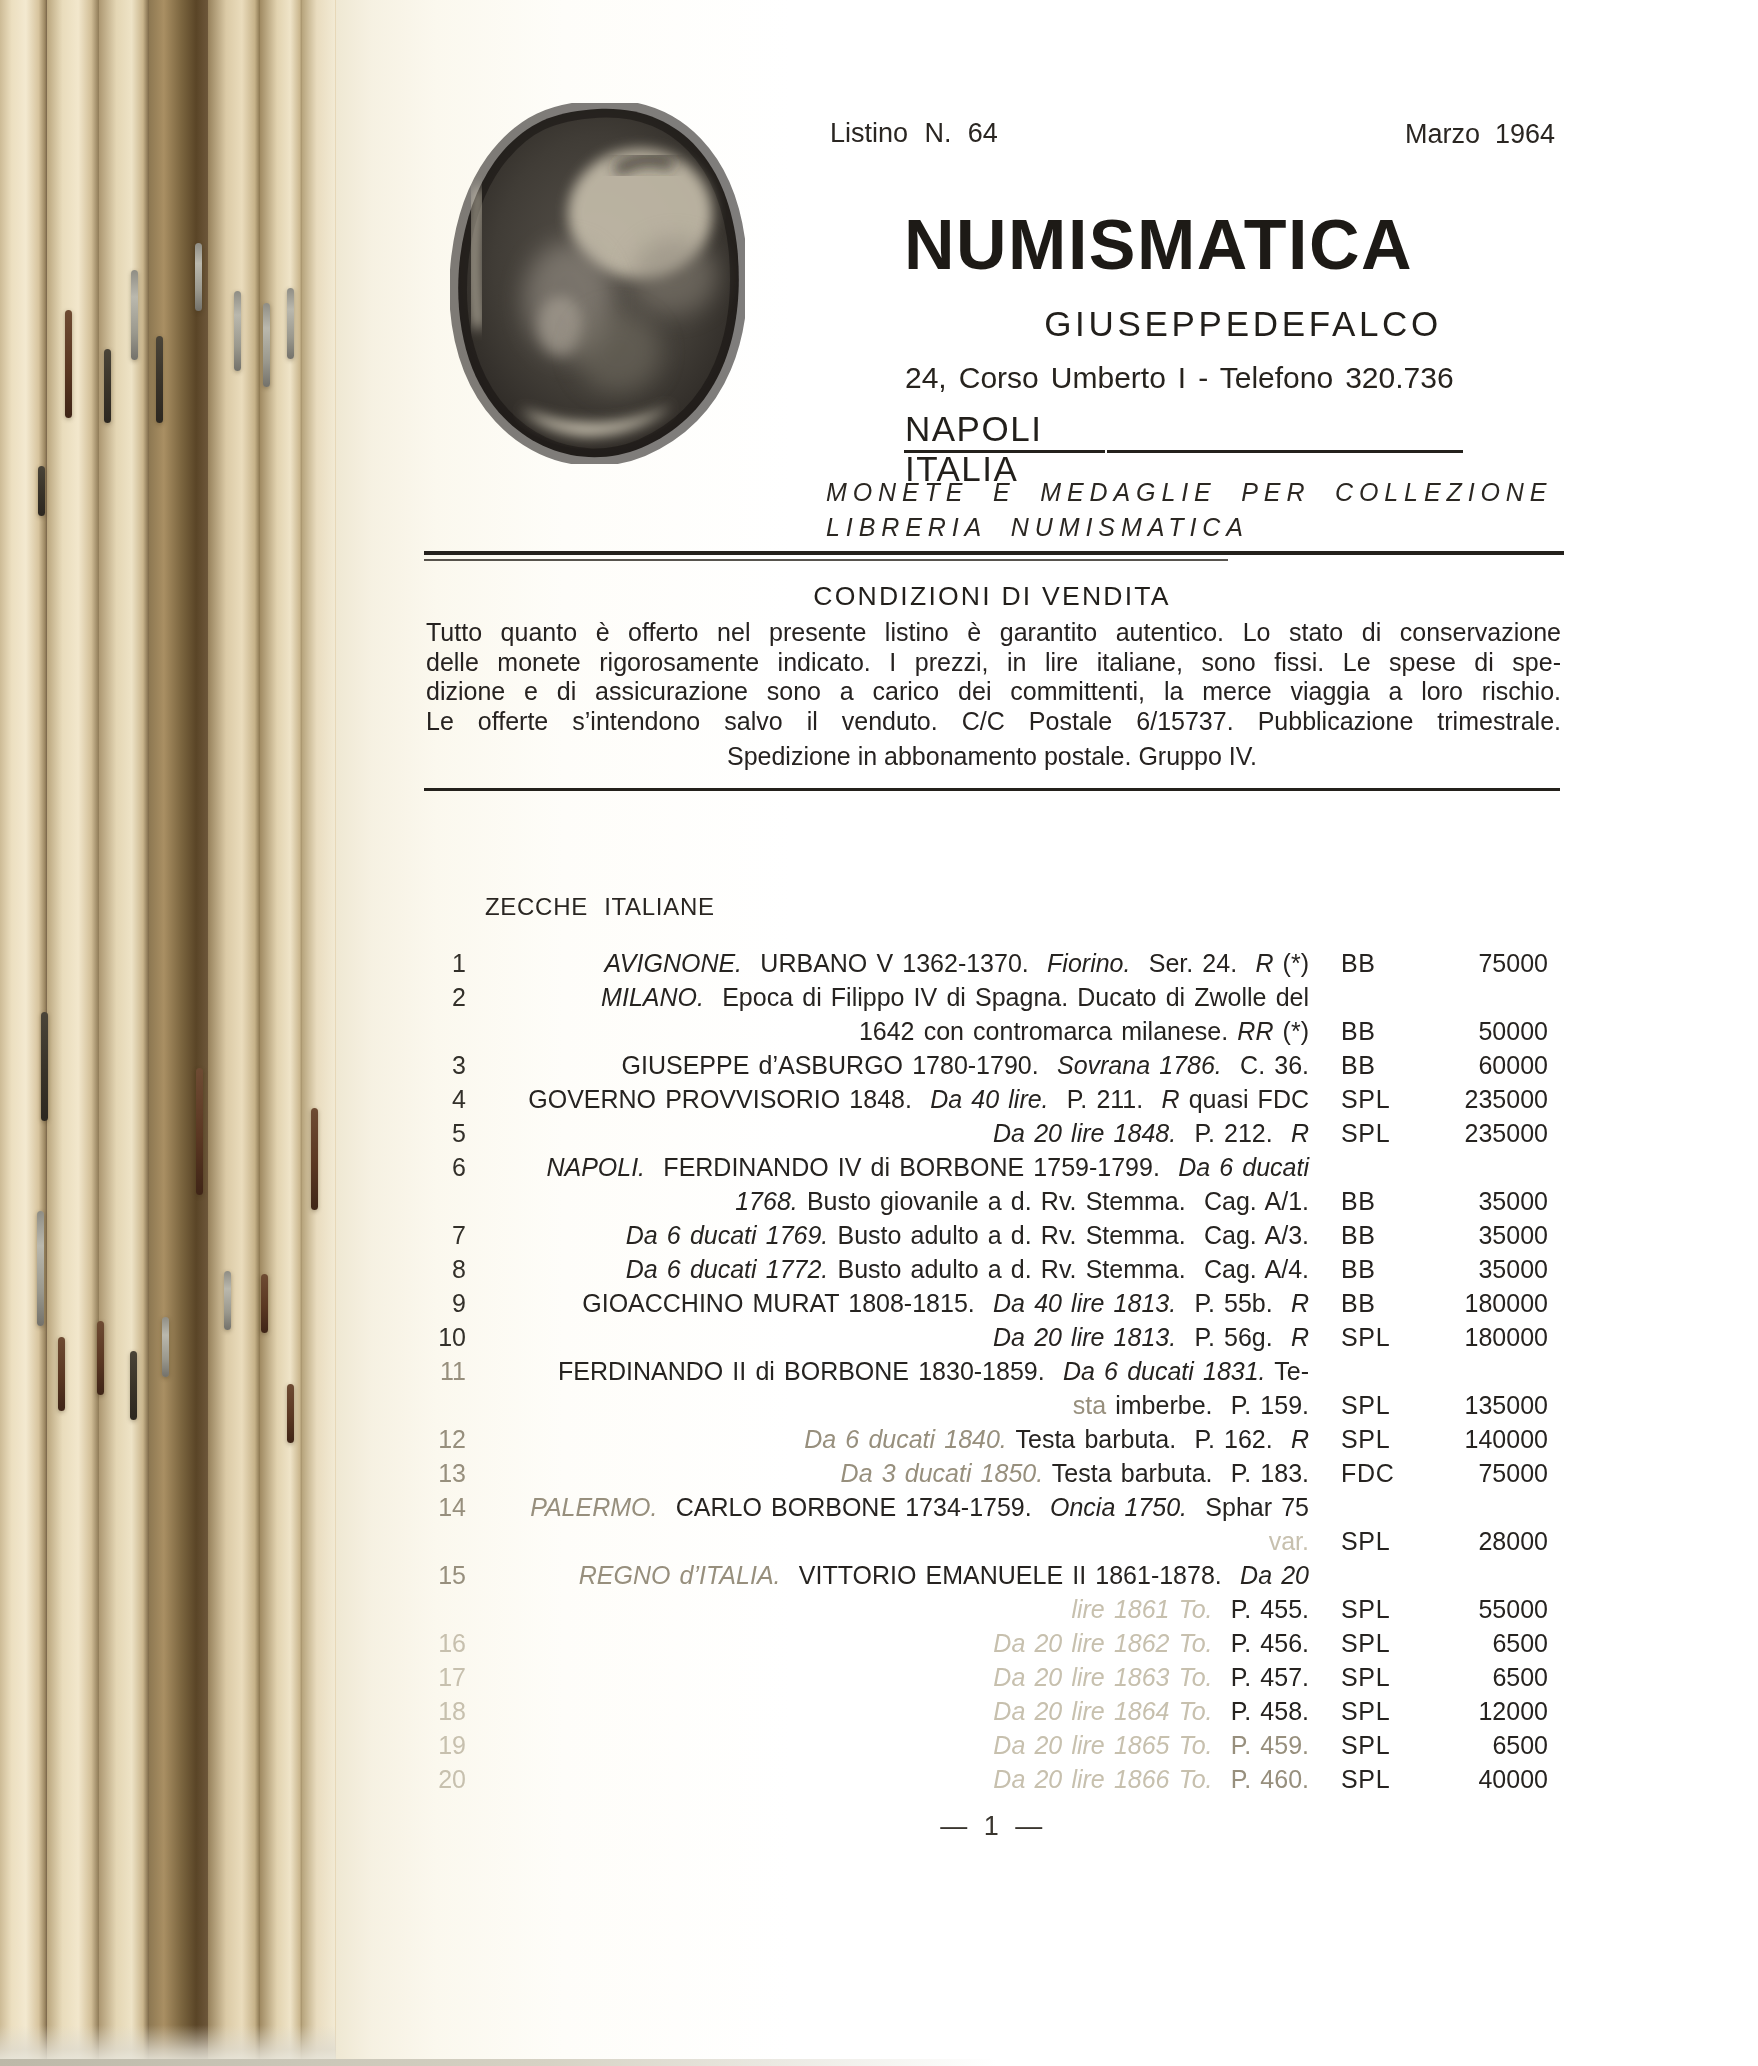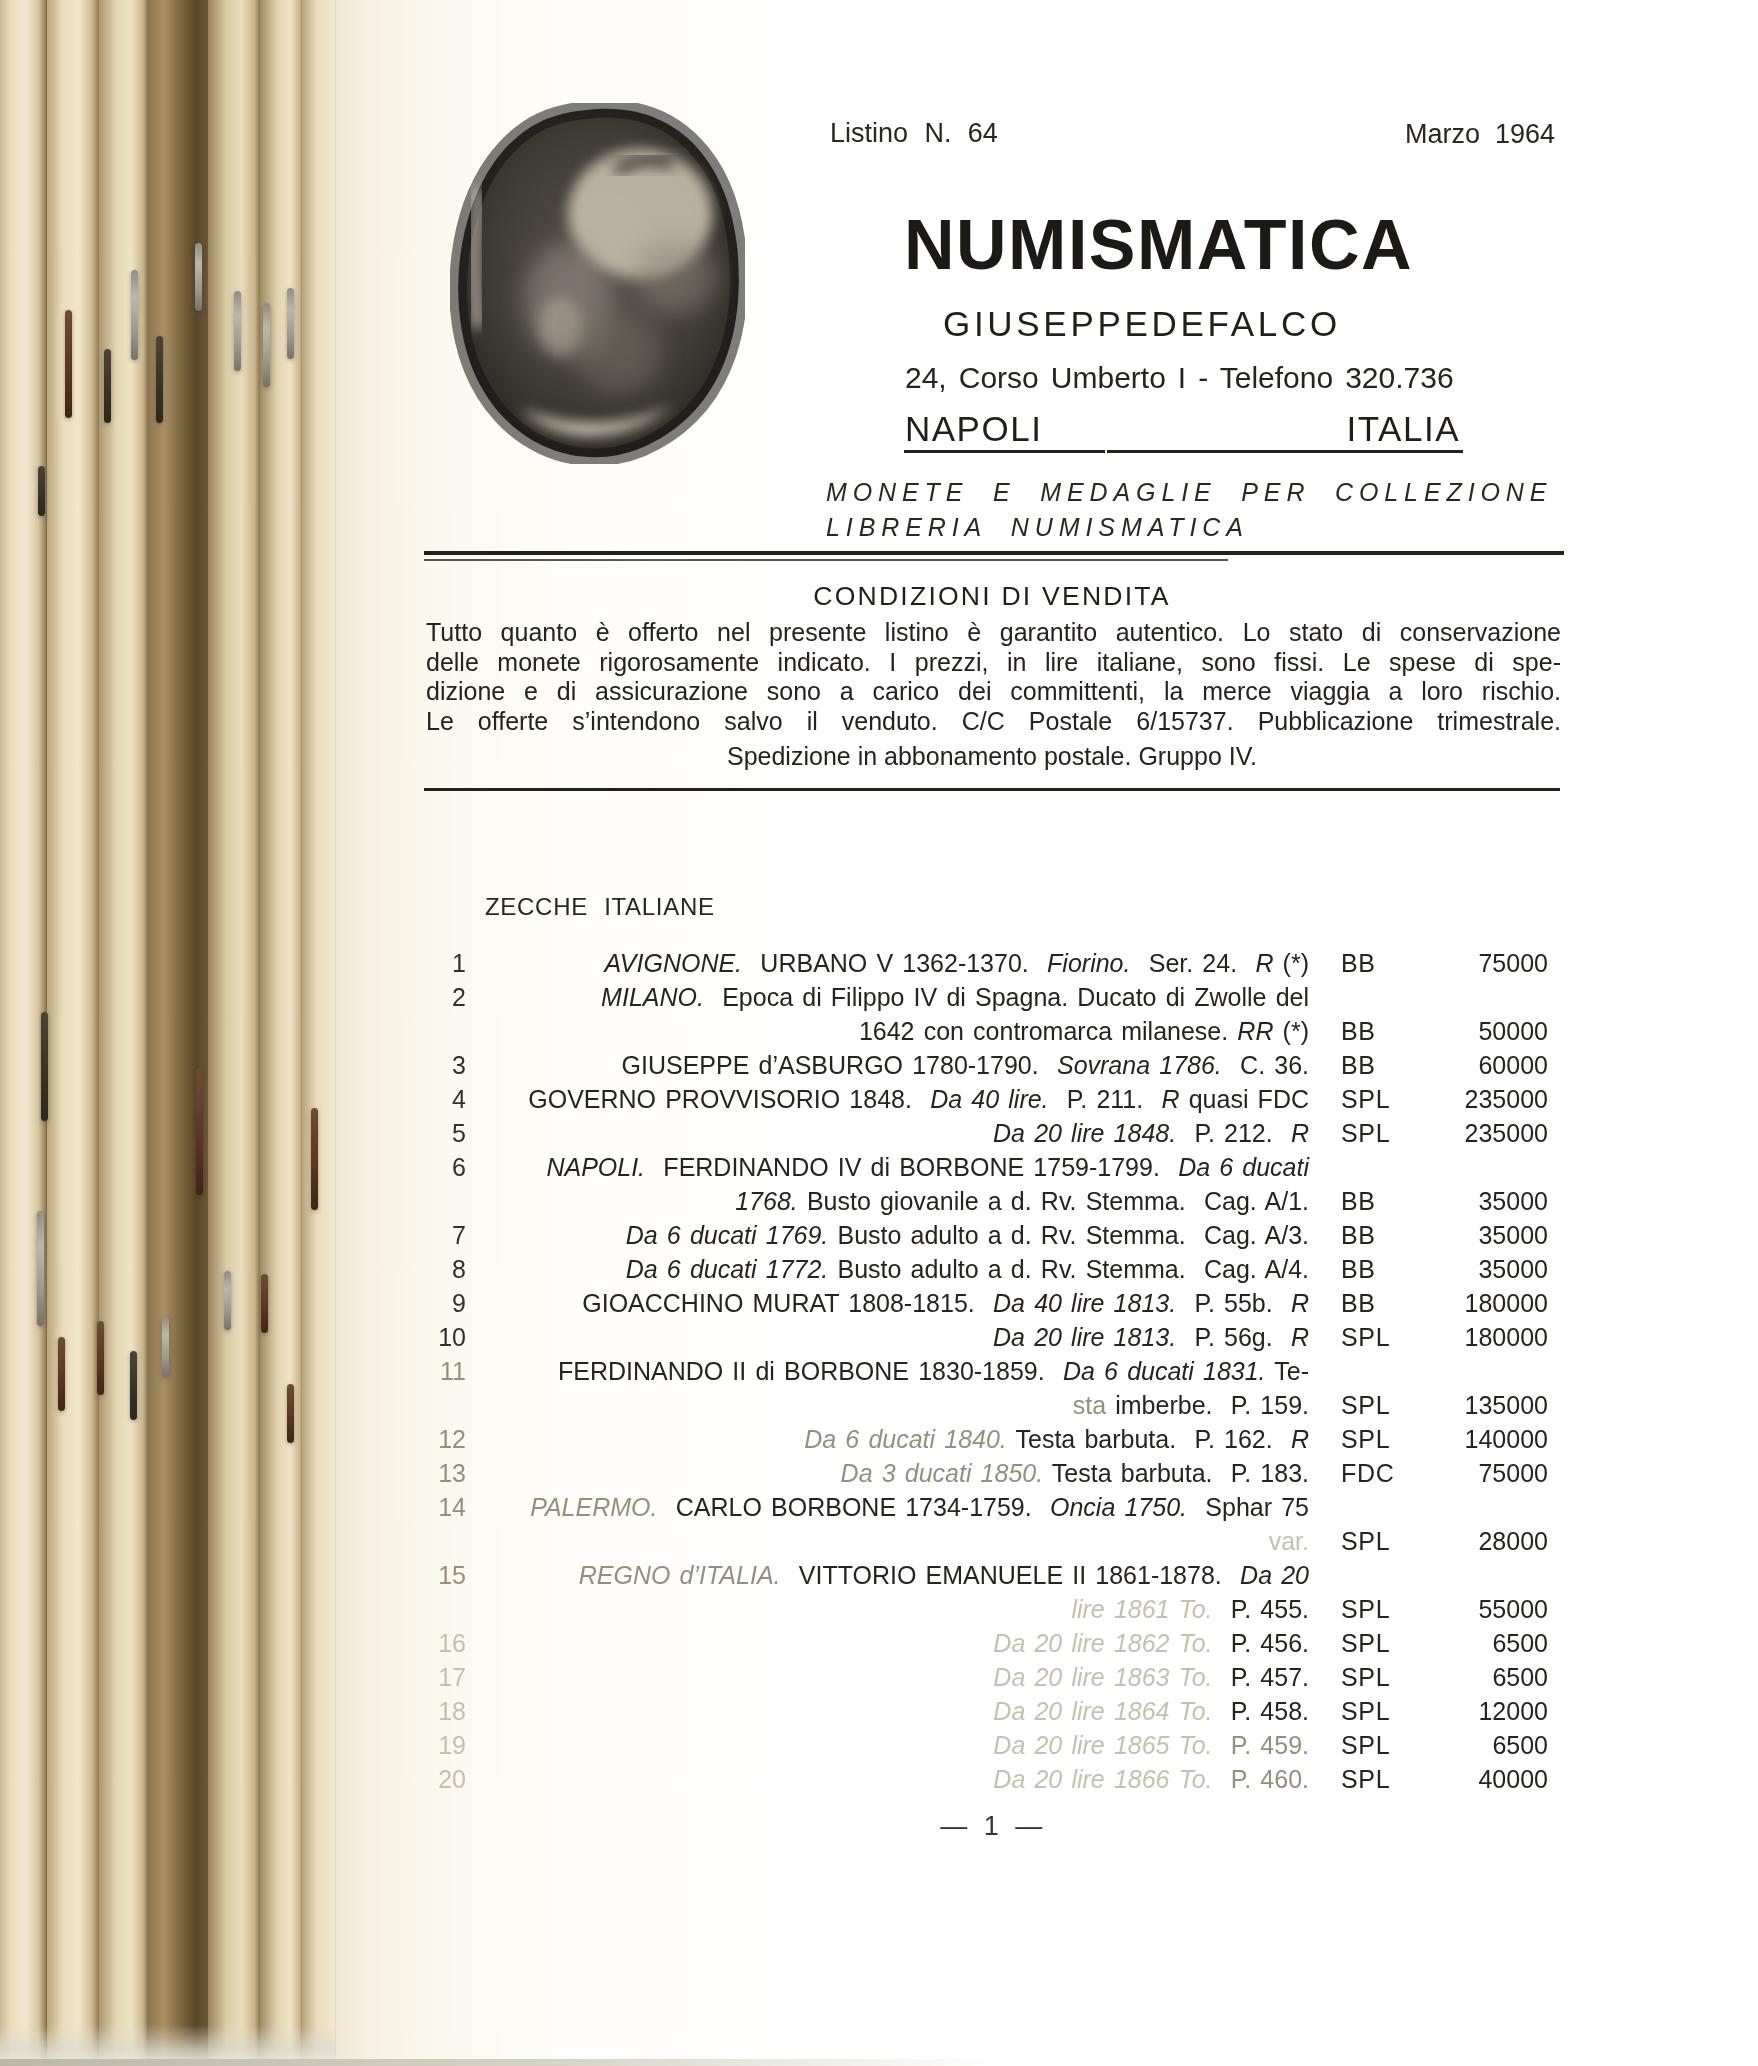--- a/index.html
+++ b/index.html
@@ -25,25 +25,25 @@
 
   .abs{position:absolute;}
   .rule{background:#24211c;}
 
   
   #coin-photo{left:450px;top:103px;}
   #issue{left:830px;top:118px;font-size:27px;word-spacing:8.9px;color:#2a2622;}
   #date{left:1405px;top:119px;font-size:27px;word-spacing:7.4px;color:#2a2622;}
   #brand{left:904px;top:205px;width:564px;font-size:70px;font-weight:bold;letter-spacing:1.5px;
          color:#1d1a16;white-space:nowrap;}
-  #owner{left:943px;top:304px;width:547px;display:flex;justify-content:flex-start;
+  #owner{left:895px;top:304px;width:547px;display:flex;justify-content:flex-end;
          font-size:35px;letter-spacing:3.7px;color:#221f1b;}
   #address{left:905px;top:361px;width:553px;font-size:30px;word-spacing:3.7px;white-space:nowrap;color:#27231e;}
   #cities{left:905px;top:409px;width:555px;display:flex;justify-content:space-between;
-          font-size:35px;letter-spacing:1.5px;color:#221f1b;}
+          font-size:35px;letter-spacing:1.5px;color:#221f1b;flex-direction:column;}
   .cities-rule{top:450px;height:3px;}
   .tagline{left:826px;font-size:25px;font-style:italic;letter-spacing:5.9px;word-spacing:11.8px;
            color:#2b2722;white-space:nowrap;}
 
   
   #rule-top{left:424px;top:551px;width:1140px;height:4.4px;}
   #rule-top2{left:424px;top:559px;width:804px;height:1.5px;background:#3a362f;opacity:.85;}
   #cond-title{left:424px;top:581px;width:1136px;text-align:center;font-size:26.6px;
               letter-spacing:2.2px;color:#221f1b;}
   #cond-body{left:426px;top:618px;width:1135px;font-size:25px;line-height:29.5px;color:#262220;}

